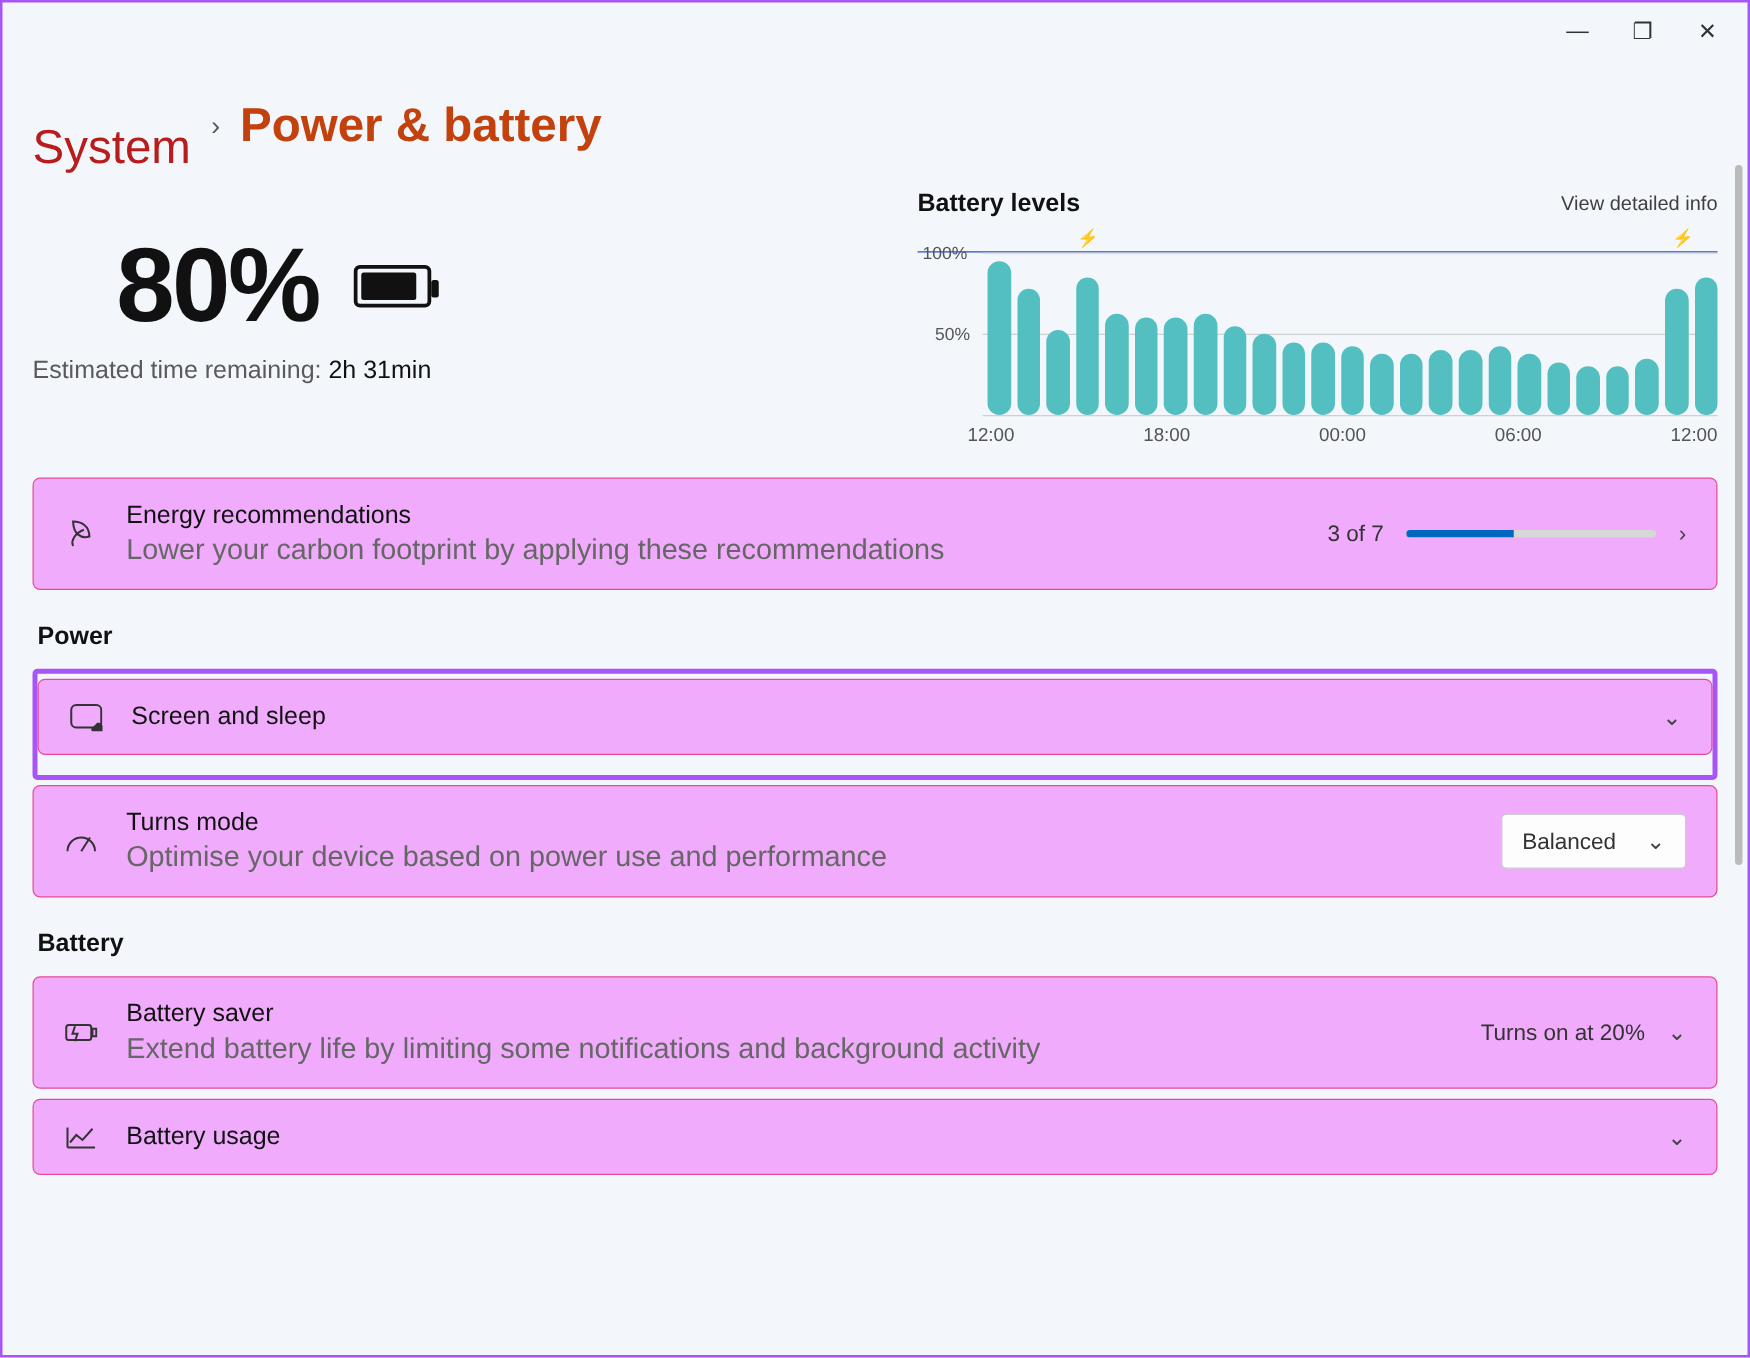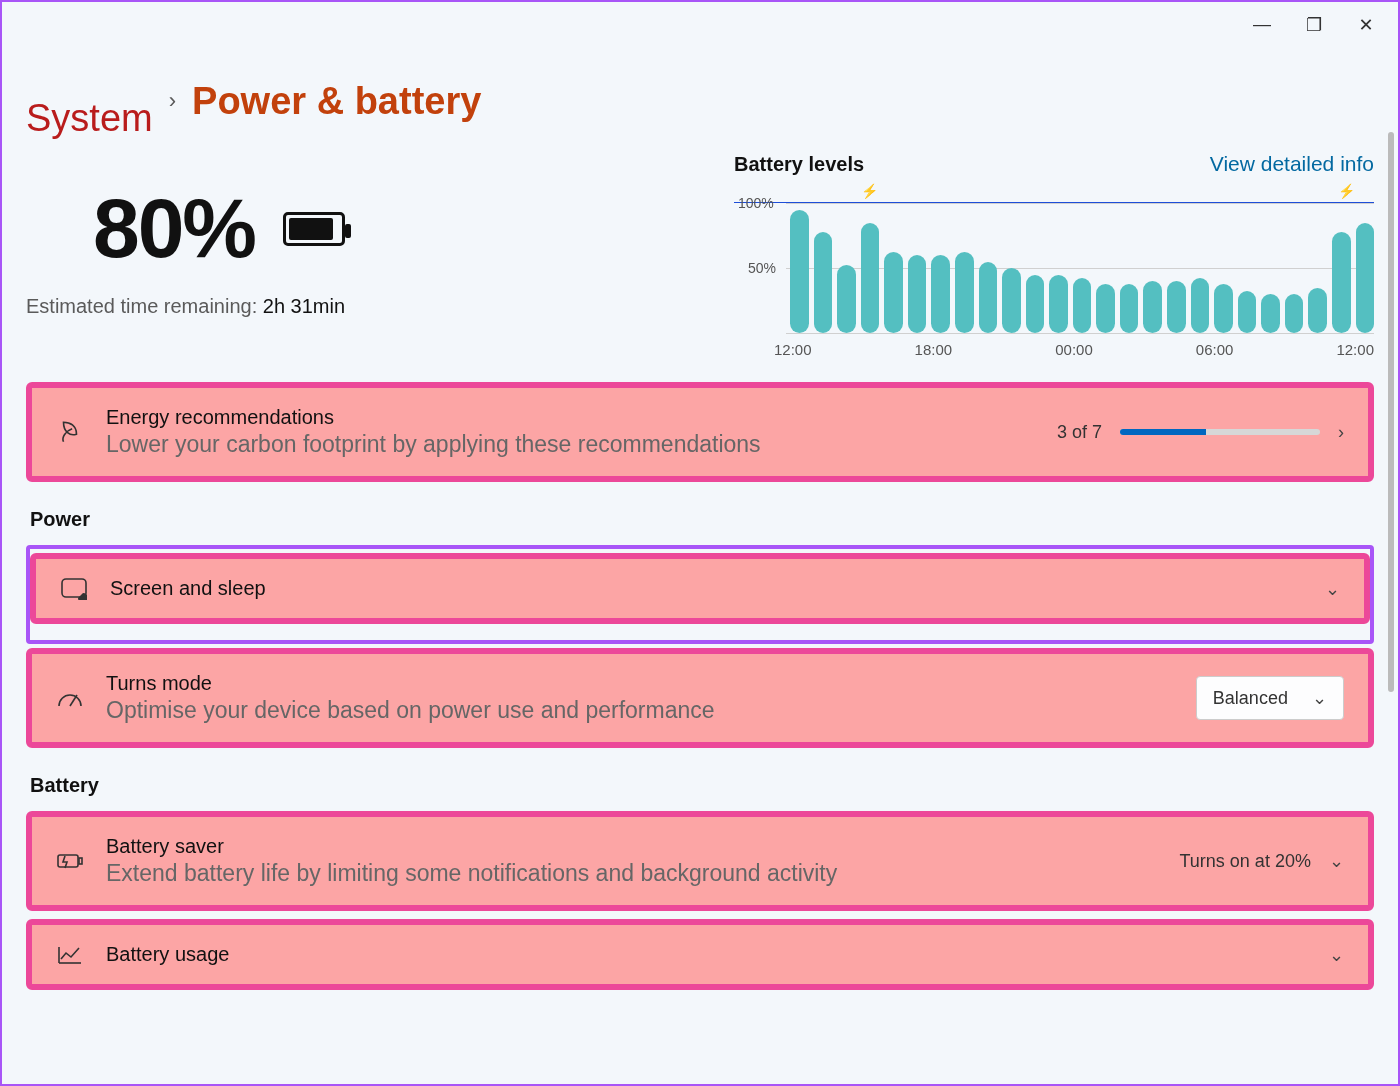--- a/index.html
+++ b/index.html
@@ -31,44 +31,44 @@
     position: absolute; top: 150px; left: 24px; right: 24px;
     display: flex; justify-content: space-between;
     gap: 40px;
   }
   .battery-block { flex: 0 0 auto; padding-top:28px; }
   .pct-row { display:flex; align-items:center; gap:28px;justify-content:flex-end;}
   .pct { font-size: 84px; font-weight: 600; color:#111; letter-spacing:-2px;}
   .batt-icon { width:62px; height:34px; border:3px solid #111; border-radius:5px; position:relative;}
   .batt-icon::after { content:""; position:absolute; right:-9px; top:9px; width:6px; height:14px; background:#111; border-radius:2px;}
   .batt-icon .fill { position:absolute; left:3px; top:3px; bottom:3px; width:78%; background:#111; border-radius:2px;}
-  .est { margin-top:18px; font-size:20px; color:#5a5a5a;}
+  .est { margin-top:8px; font-size:20px; color:#5a5a5a;}
   .est .val { color:#111;}
 
   .chart-block { flex:1 1 auto; max-width:640px;}
   .chart-head { display:flex; justify-content:space-between; align-items:center; margin-bottom:6px;}
   .chart-title { font-size:20px; font-weight:600; color:#111;}
-  .chart-link { font-size:21px; color:#0369a1; cursor:pointer;}
+  .chart-link { font-size:16px; color:#404040; cursor:pointer;}
   .chart-body { position:relative; height:180px; border-top:1px solid #1d4ed8; margin-top:26px;}
   .chart-body .grid100 { position:absolute; top:0; left:52px; right:0; border-top:1px solid #d0d0d0;}
   .chart-body .grid50 { position:absolute; top:65px; left:52px; right:0; border-top:1px solid #d0d0d0;}
   .chart-body .gridB { position:absolute; top:130px; left:52px; right:0; border-top:1px solid #d0d0d0;}
   .ylabel { position:absolute; font-size:14px; color:#555; }
   .ylabel.y100 { top:-8px; left:4px;}
   .ylabel.y50 { top:57px; left:14px;}
   .bars { position:absolute; left:56px; right:0; top:0; height:130px; display:flex; align-items:flex-end; gap:5px;}
   .bar { flex:1; background:#54bfc1; border-radius:10px 10px 10px 10px; min-width:12px;}
   .bolt { position:absolute; top:-20px; font-size:14px; color:#27bdbf; }
   .xaxis { position:absolute; top:138px; left:40px; right:0; display:flex; justify-content:space-between; font-size:15px; color:#555;}
 
   .content {
     position:absolute; top:380px; left:24px; right:24px;
   }
   .card {
-    background:#fca5a5; border:6px solid #ec4899; border-radius:6px;
+    background:#f0abfc; border:1px solid #ec4899; border-radius:6px;
     display:flex; align-items:center; padding:18px 24px; gap:22px;
     margin-bottom:8px;
   }
   .card .ic { width:28px; display:flex; justify-content:center; color:#333;}
   .card .txt { flex:1;}
   .card .title { font-size:20px; color:#111; font-weight:400;}
   .card .sub { font-size:23px; color:#666; margin-top:2px;}
   .card .right { display:flex; align-items:center; gap:18px; font-size:18px; color:#333;}
   .chevron { font-size:18px; color:#444;}
   .section-h { font-size:20px; font-weight:600; color:#111; margin:26px 0 14px 4px;}

